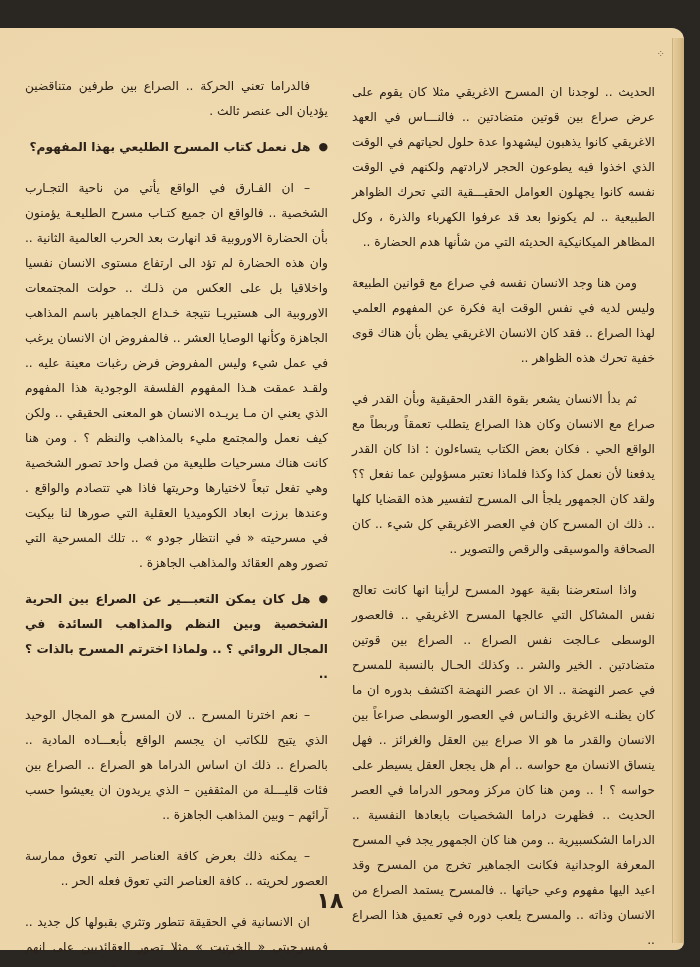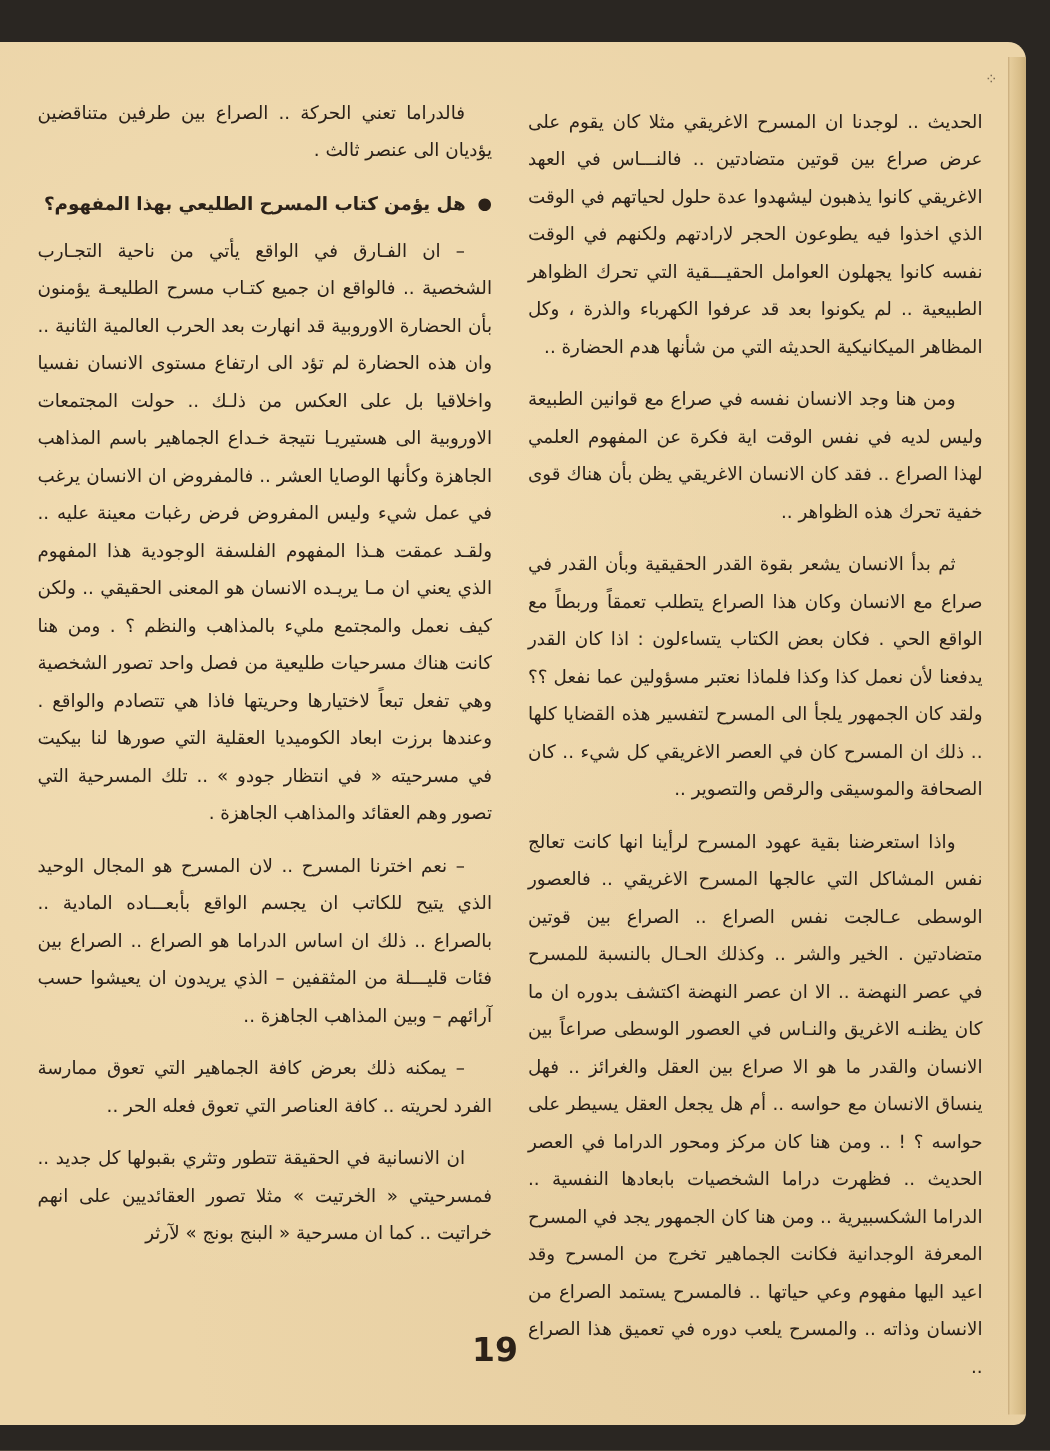--- a/index.html
+++ b/index.html
@@ -61,21 +61,21 @@
       left: 352px;
       top: 64px;
       width: 303px;
     }
     .col-left {
       left: 25px;
       top: 58px;
       width: 303px;
     }
     .para {
-      margin: 5px 0 10px 0;
+      margin: 16px 0 10px 0;
       text-indent: 18px;
     }
     .para.no-indent { text-indent: 0; }
     .question {
       font-weight: bold;
       margin: 0 0 6px 0;
       text-indent: 0;
       padding-right: 0;
     }
     .question .bullet {
@@ -110,24 +110,27 @@
     <p class="para no-indent">الحديث .. لوجدنا ان المسرح الاغريقي مثلا كان يقوم على عرض صراع بين قوتين متضادتين .. فالنـــاس في العهد الاغريقي كانوا يذهبون ليشهدوا عدة حلول لحياتهم في الوقت الذي اخذوا فيه يطوعون الحجر لارادتهم ولكنهم في الوقت نفسه كانوا يجهلون العوامل الحقيـــقية التي تحرك الظواهر الطبيعية .. لم يكونوا بعد قد عرفوا الكهرباء والذرة ، وكل المظاهر الميكانيكية الحديثه التي من شأنها هدم الحضارة ..</p>
     <p class="para">ومن هنا وجد الانسان نفسه في صراع مع قوانين الطبيعة وليس لديه في نفس الوقت اية فكرة عن المفهوم العلمي لهذا الصراع .. فقد كان الانسان الاغريقي يظن بأن هناك قوى خفية تحرك هذه الظواهر ..</p>
     <p class="para">ثم بدأ الانسان يشعر بقوة القدر الحقيقية وبأن القدر في صراع مع الانسان وكان هذا الصراع يتطلب تعمقاً وربطاً مع الواقع الحي . فكان بعض الكتاب يتساءلون : اذا كان القدر يدفعنا لأن نعمل كذا وكذا فلماذا نعتبر مسؤولين عما نفعل ؟؟ ولقد كان الجمهور يلجأ الى المسرح لتفسير هذه القضايا كلها .. ذلك ان المسرح كان في العصر الاغريقي كل شيء .. كان الصحافة والموسيقى والرقص والتصوير ..</p>
     <p class="para">واذا استعرضنا بقية عهود المسرح لرأينا انها كانت تعالج نفس المشاكل التي عالجها المسرح الاغريقي .. فالعصور الوسطى عـالجت نفس الصراع .. الصراع بين قوتين متضادتين . الخير والشر .. وكذلك الحـال بالنسبة للمسرح في عصر النهضة .. الا ان عصر النهضة اكتشف بدوره ان ما كان يظنـه الاغريق والنـاس في العصور الوسطى صراعاً بين الانسان والقدر ما هو الا صراع بين العقل والغرائز .. فهل ينساق الانسان مع حواسه .. أم هل يجعل العقل يسيطر على حواسه ؟ ! .. ومن هنا كان مركز ومحور الدراما في العصر الحديث .. فظهرت دراما الشخصيات بابعادها النفسية .. الدراما الشكسبيرية .. ومن هنا كان الجمهور يجد في المسرح المعرفة الوجدانية فكانت الجماهير تخرج من المسرح وقد اعيد اليها مفهوم وعي حياتها .. فالمسرح يستمد الصراع من الانسان وذاته .. والمسرح يلعب دوره في تعميق هذا الصراع ..</p>
   </div>
 
   <div class="col col-left">
     <p class="para">فالدراما تعني الحركة .. الصراع بين طرفين متناقضين يؤديان الى عنصر ثالث .</p>
 
     <p class="question">
-      <span class="bullet">●</span><span>هل يؤمن كتاب المسرح الطليعي بهذا المفهوم؟</span>
+      <span class="bullet">●</span><span>هل نعمل كتاب المسرح الطليعي بهذا المفهوم؟</span>
     </p>
     <p class="para">– ان الفـارق في الواقع يأتي من ناحية التجـارب الشخصية .. فالواقع ان جميع كتـاب مسرح الطليعـة يؤمنون بأن الحضارة الاوروبية قد انهارت بعد الحرب العالمية الثانية .. وان هذه الحضارة لم تؤد الى ارتفاع مستوى الانسان نفسيا واخلاقيا بل على العكس من ذلـك .. حولت المجتمعات الاوروبية الى هستيريـا نتيجة خـداع الجماهير باسم المذاهب الجاهزة وكأنها الوصايا العشر .. فالمفروض ان الانسان يرغب في عمل شيء وليس المفروض فرض رغبات معينة عليه .. ولقـد عمقت هـذا المفهوم الفلسفة الوجودية هذا المفهوم الذي يعني ان مـا يريـده الانسان هو المعنى الحقيقي .. ولكن كيف نعمل والمجتمع مليء بالمذاهب والنظم ؟ . ومن هنا كانت هناك مسرحيات طليعية من فصل واحد تصور الشخصية وهي تفعل تبعاً لاختيارها وحريتها فاذا هي تتصادم والواقع . وعندها برزت ابعاد الكوميديا العقلية التي صورها لنا بيكيت في مسرحيته « في انتظار جودو » .. تلك المسرحية التي تصور وهم العقائد والمذاهب الجاهزة .</p>
 
+    <p class="question">
+      <span class="bullet">●</span><span>هل كان يمكن التعبـــير عن الصراع بين الحرية الشخصية وبين النظم والمذاهب السائدة في المجال الروائي ؟ .. ولماذا اخترتم المسرح بالذات ؟ ..</span>
+    </p>
     <p class="para">– نعم اخترنا المسرح .. لان المسرح هو المجال الوحيد الذي يتيح للكاتب ان يجسم الواقع بأبعـــاده المادية .. بالصراع .. ذلك ان اساس الدراما هو الصراع .. الصراع بين فئات قليـــلة من المثقفين – الذي يريدون ان يعيشوا حسب آرائهم – وبين المذاهب الجاهزة ..</p>
 
-    <p class="para">– يمكنه ذلك بعرض كافة الجماهير التي تعوق ممارسة الفرد لحريته .. كافة العناصر التي تعوق فعله الحر ..</p>
+    <p class="para">– يمكنه ذلك بعرض كافة العناصر التي تعوق ممارسة العصور لحريته .. كافة العناصر التي تعوق فعله الحر ..</p>
     <p class="para">ان الانسانية في الحقيقة تتطور وتثري بقبولها كل جديد .. فمسرحيتي « الخرتيت » مثلا تصور العقائديين على انهم خراتيت .. كما ان مسرحية « البنج بونج » لآرثر</p>
   </div>
 
-  <div class="page-number">19</div>
+  <div class="page-number">١٨</div>
 </div>
 
 </body></html>

